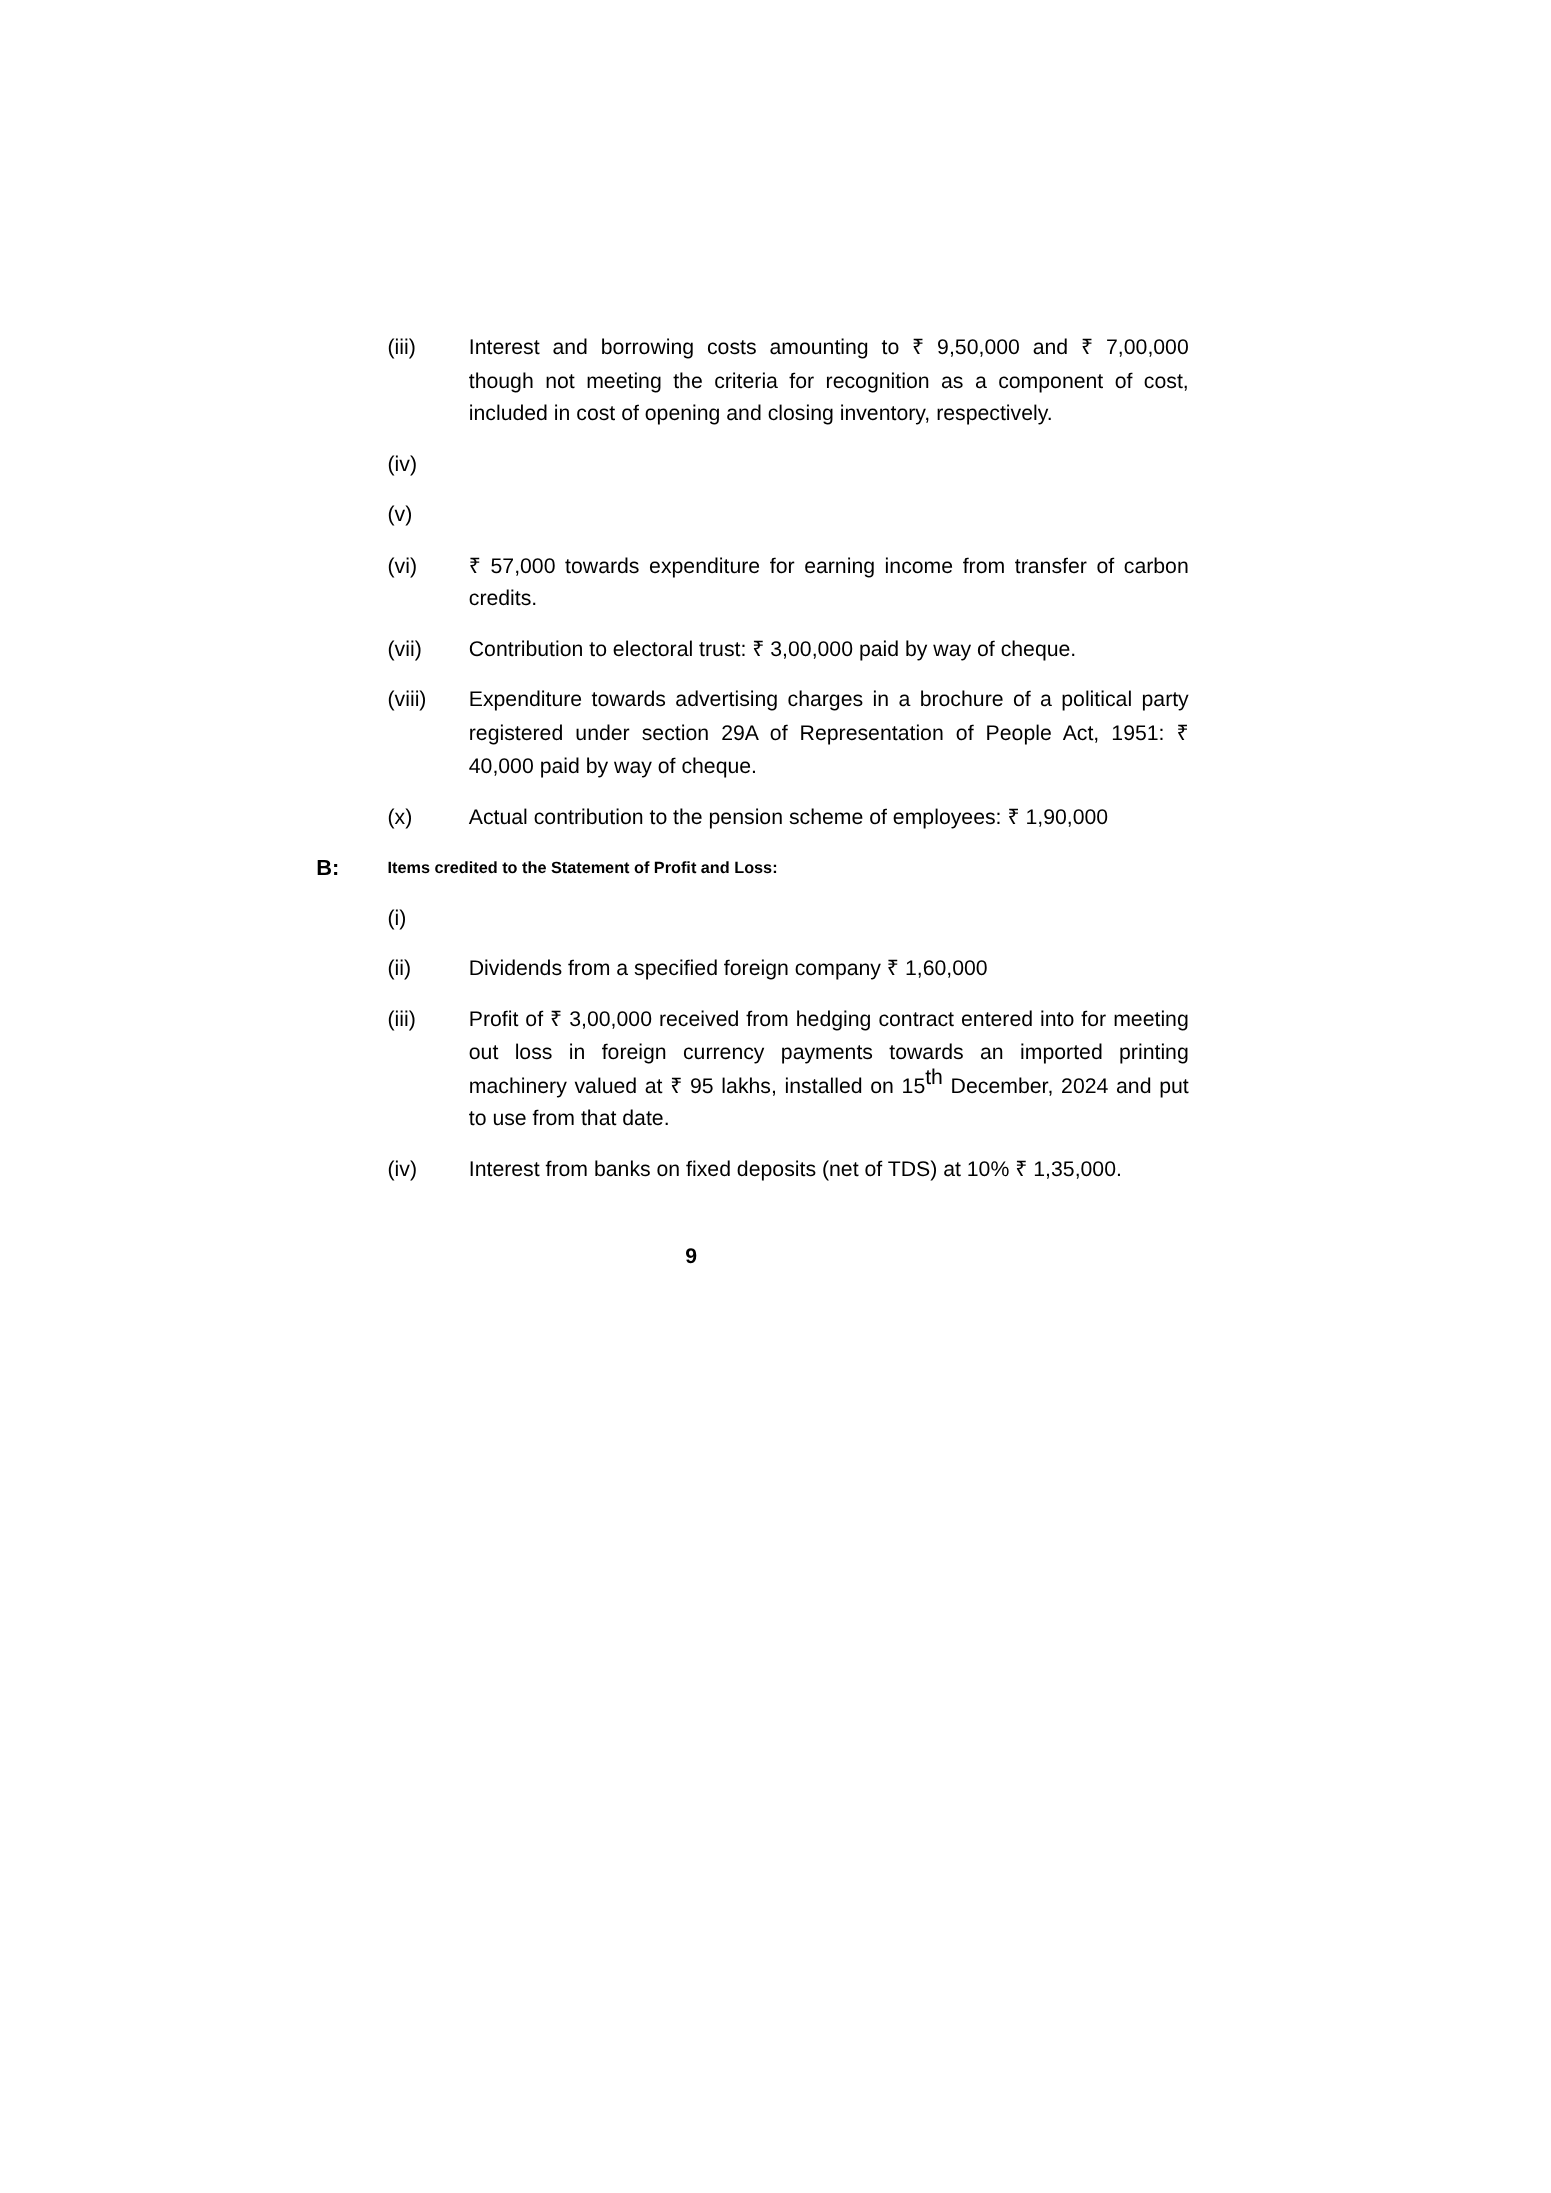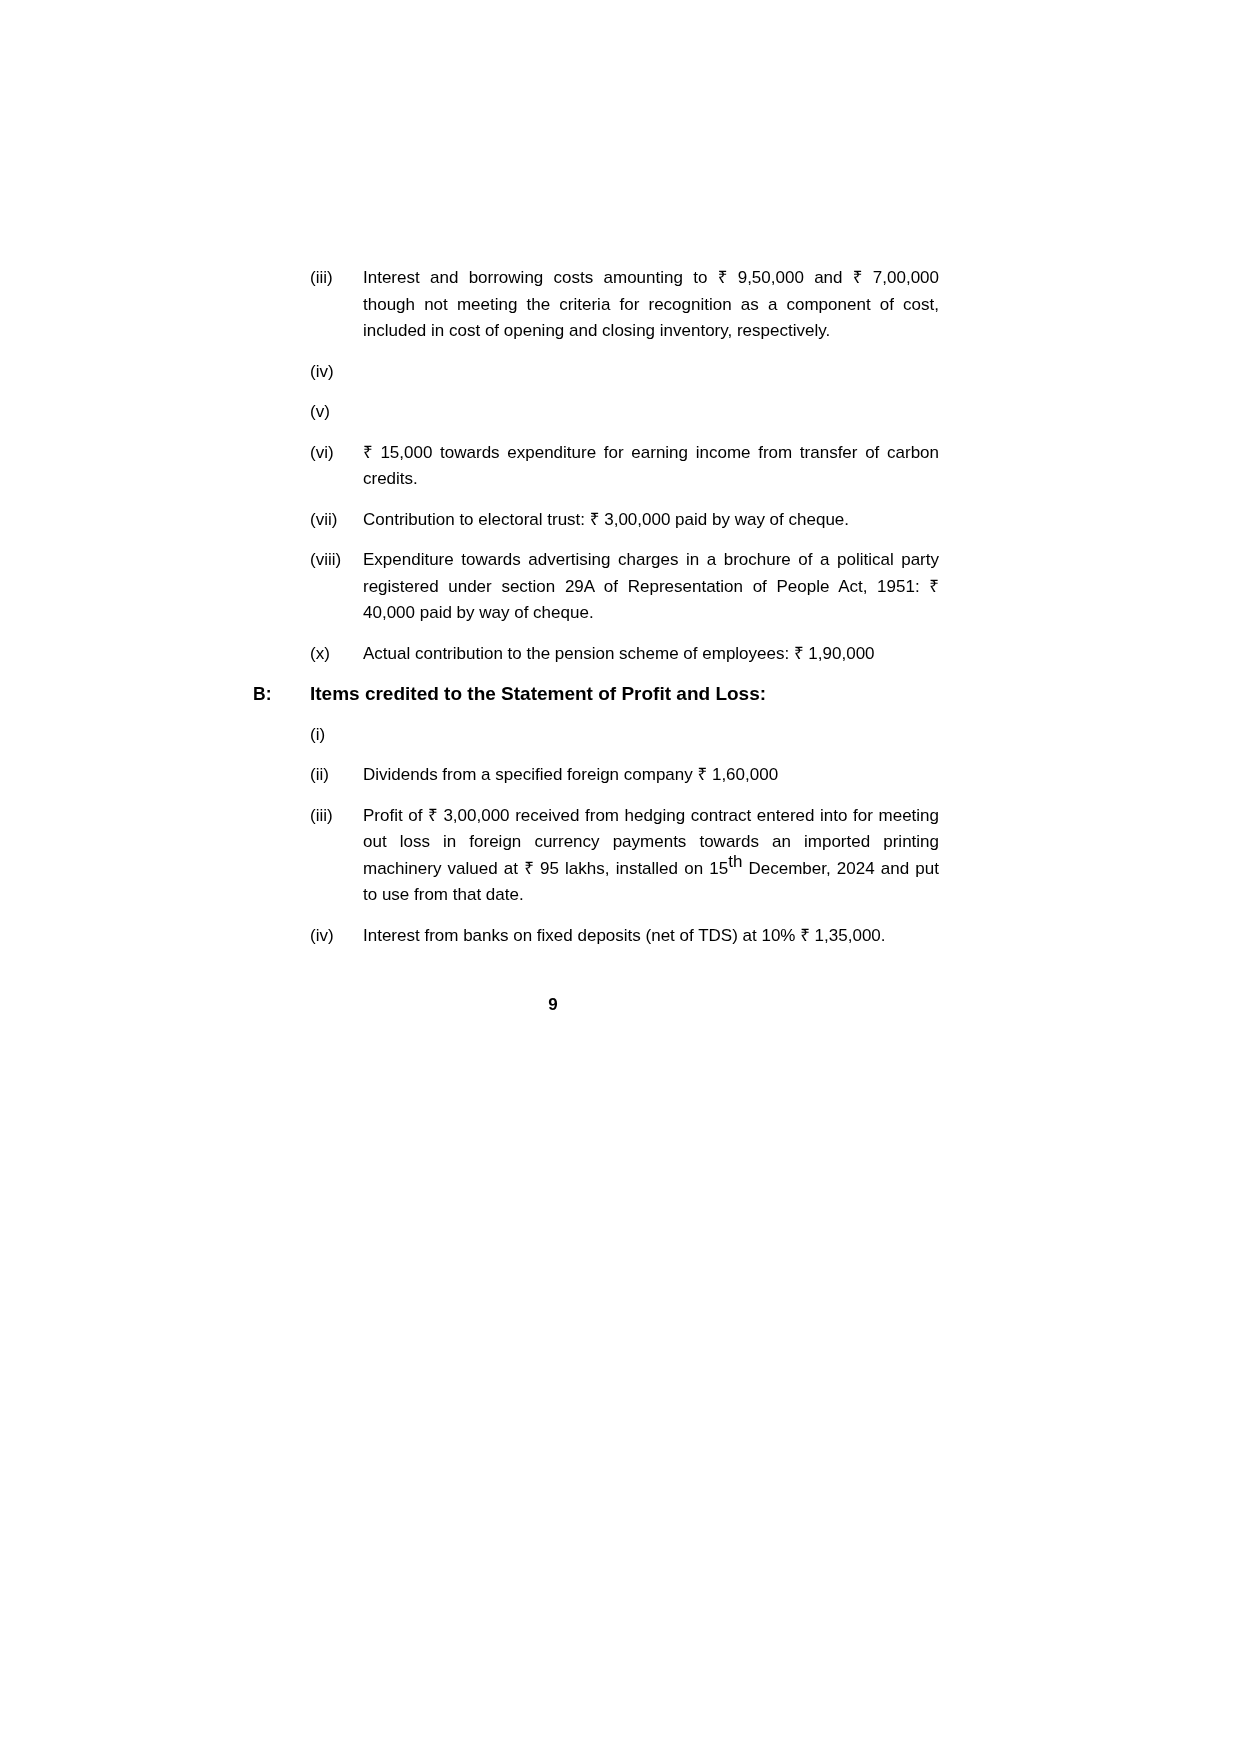--- a/index.html
+++ b/index.html
@@ -10,20 +10,21 @@
     position: relative;
     font-family: "Liberation Sans", sans-serif;
     color: #000000;
     overflow: hidden;
   }
   .content { padding-top: 265px; }
   .item {
     display: flex;
     margin-left: 310px;
     margin-bottom: 14px;
+    gap: 12px;
   }
   .num {
     flex: 0 0 53px;
     font-size: 17px;
     line-height: 26.5px;
   }
   .txt {
     width: 576px;
     font-size: 17px;
     line-height: 26.5px;
@@ -34,21 +35,21 @@
     margin-left: 253px;
     margin-bottom: 14px;
     font-weight: bold;
   }
   .b-label {
     flex: 0 0 57px;
     font-size: 17.5px;
     line-height: 26.5px;
   }
   .b-heading {
-    font-size: 19px;
+    font-size: 13px;
     line-height: 26.5px;
   }
   sup {
     font-size: 17px;
     line-height: 0;
     vertical-align: super;
   }
   .page-number {
     width: 1106px;
     text-align: center;
@@ -70,21 +71,21 @@
   <div class="item">
     <span class="num">(iv)</span>
   </div>
 
   <div class="item">
     <span class="num">(v)</span>
   </div>
 
   <div class="item">
     <span class="num">(vi)</span>
-    <p class="txt">₹ 15,000 towards expenditure for earning income from transfer of carbon credits.</p>
+    <p class="txt">₹ 57,000 towards expenditure for earning income from transfer of carbon credits.</p>
   </div>
 
   <div class="item">
     <span class="num">(vii)</span>
     <p class="txt">Contribution to electoral trust: ₹ 3,00,000 paid by way of cheque.</p>
   </div>
 
   <div class="item">
     <span class="num">(viii)</span>
     <p class="txt">Expenditure towards advertising charges in a brochure of a political party registered under section 29A of Representation of People Act, 1951: ₹ 40,000 paid by way of cheque.</p>

